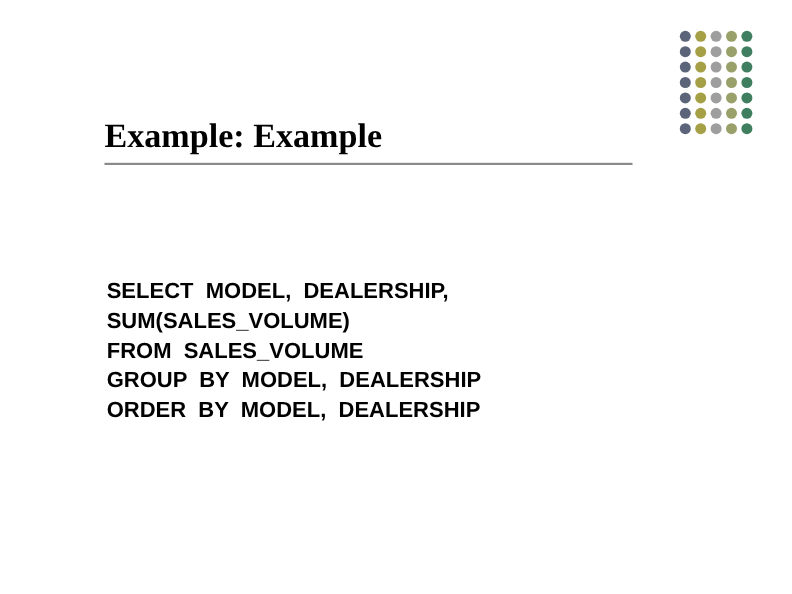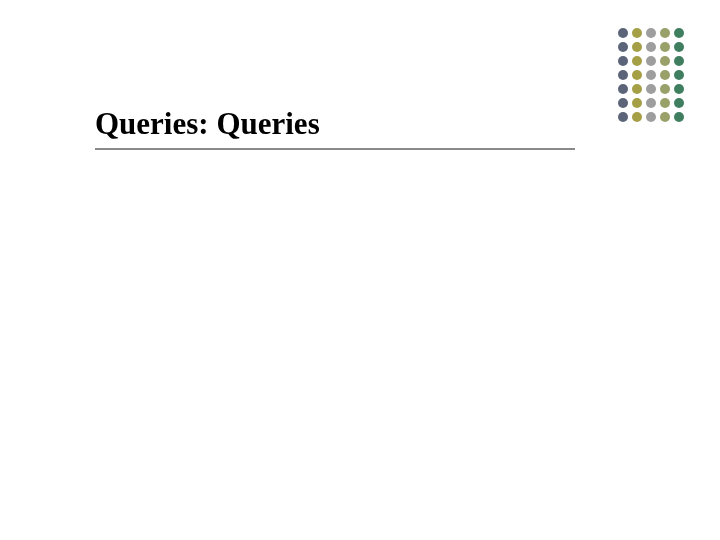--- a/index.html
+++ b/index.html
@@ -125,19 +125,24 @@
     <span class="dot" style="background:#3f7f5f"></span>
 
     <span class="dot" style="background:#5b6478"></span>
     <span class="dot" style="background:#a59f46"></span>
     <span class="dot" style="background:#9e9e9e"></span>
     <span class="dot" style="background:#9aa06a"></span>
     <span class="dot" style="background:#3f7f5f"></span>
   </div>
 
   <div class="title-wrap">
-    <div class="title">Queries: Queries</div>
+    <div class="title">Example: Example</div>
     <div class="title-underline"></div>
   </div>
 
 
+  <div class="sql-block">SELECT  MODEL,  DEALERSHIP,
+SUM(SALES_VOLUME)
+FROM  SALES_VOLUME
+GROUP  BY  MODEL,  DEALERSHIP
+ORDER  BY  MODEL,  DEALERSHIP</div>
 
 </div>
 
 </body></html>

